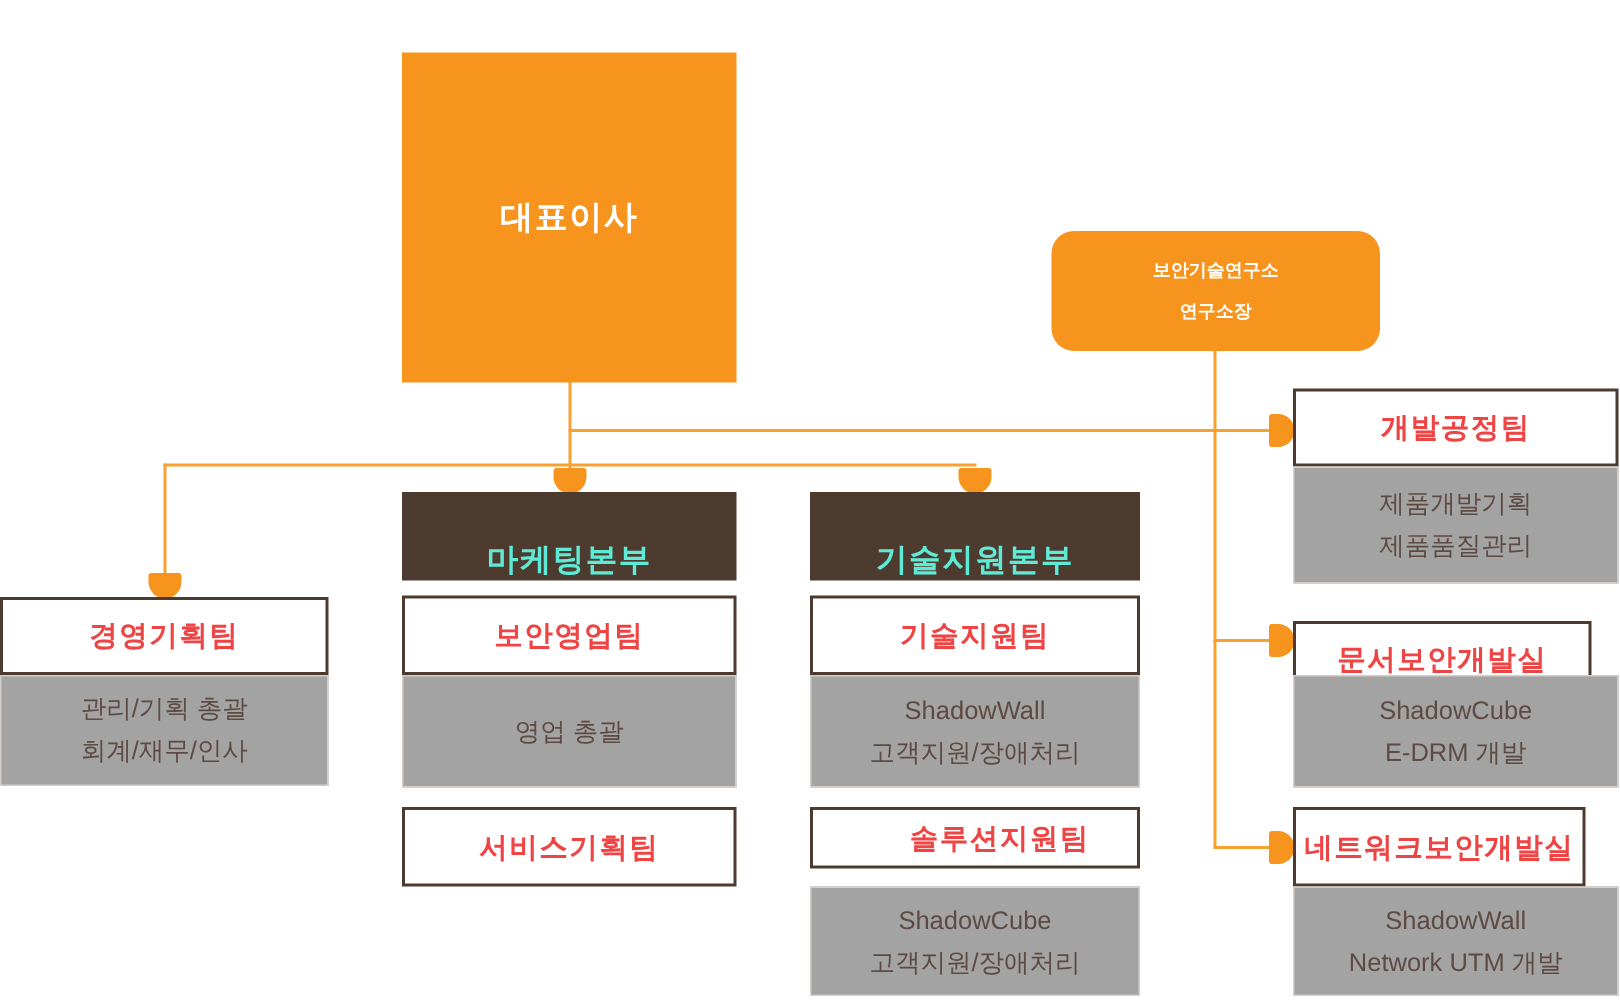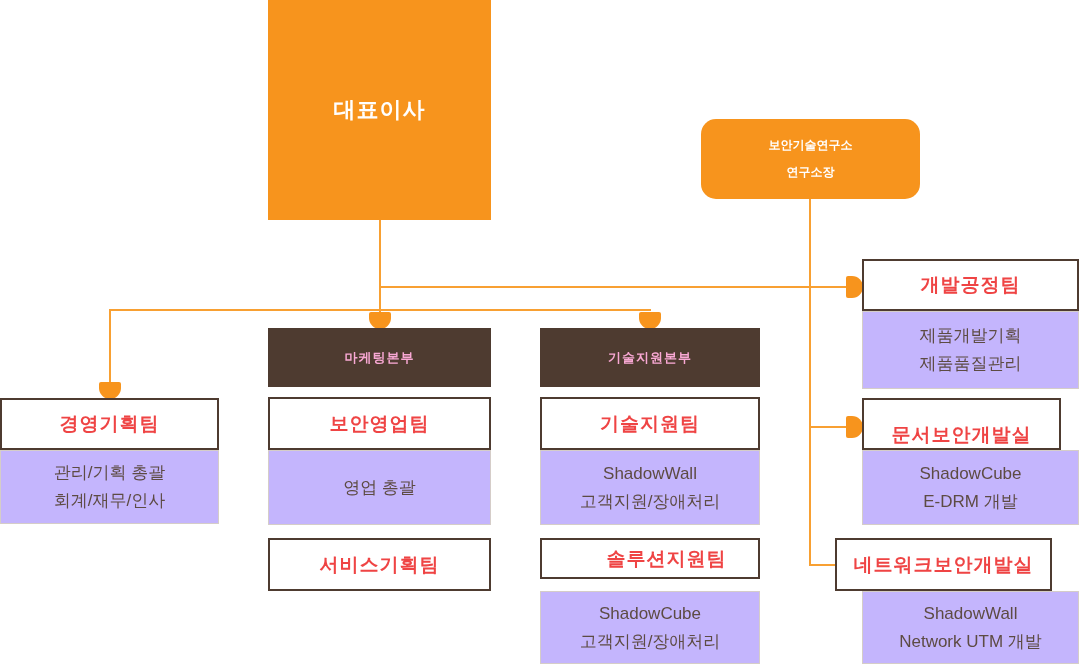--- a/index.html
+++ b/index.html
@@ -4,61 +4,62 @@
 <style>
   * { margin:0; padding:0; box-sizing:border-box; }
   html,body { background:#ffffff; }
   body { font-family:"Liberation Sans","DejaVu Sans",sans-serif; }
   .canvas { position:relative; width:1080px; height:667px; background:#ffffff; overflow:hidden; }
 
   .exec-box {
     position:absolute; background:#F7941D; color:#ffffff; font-weight:bold;
     display:flex; flex-direction:column; align-items:center; justify-content:center;
     text-align:center;
+    margin-top:35px;
   }
   .ceo { left:268px; top:0; width:223px; height:220px; font-size:22px; letter-spacing:1px; }
   .research { left:701px; top:119px; width:219px; height:80px; font-size:12px; line-height:27px;border-radius:15px; }
 
   .dept-header {
-    position:absolute; background:#4E3B30; color:#f9a8d4; font-weight:bold; font-size:13px;
-    display:flex; align-items:center; justify-content:center; letter-spacing:1px;
+    position:absolute; background:#4E3B30; color:#5eead4; font-weight:bold; font-size:21px;
+    display:flex; align-items:flex-end; justify-content:center; letter-spacing:1px;
   }
   .hdr-marketing { left:268px; top:328px; width:223px; height:59px; }
   .hdr-techsupport { left:540px; top:328px; width:220px; height:59px; }
 
   .team-title {
     position:absolute; background:#ffffff; border:2px solid #4E3B30; color:#ef4444;
     font-weight:bold; font-size:19px; display:flex; align-items:center; justify-content:center;
     letter-spacing:1px;
   }
   .team-desc {
-    position:absolute; background:#c4b5fd; border:1px solid #D5CDC8; color:#5D4B43;
+    position:absolute; background:#a3a3a3; border:1px solid #D5CDC8; color:#5D4B43;
     font-size:17px; line-height:28px; display:flex; flex-direction:column;
     align-items:center; justify-content:center; text-align:center;
   }
 
   
   .t-mgmt   { left:0; top:398px; width:219px; height:52px; }
   .d-mgmt   { left:0; top:450px; width:219px; height:74px; }
   
   .t-sales  { left:268px; top:397px; width:223px; height:53px; }
   .d-sales  { left:268px; top:450px; width:223px; height:75px; }
   .t-service{ left:268px; top:538px; width:223px; height:53px; }
   .d-service{ left:268px; top:591px; width:223px; height:73px; }
   
   .t-techteam { left:540px; top:397px; width:220px; height:53px; }
   .d-techteam { left:540px; top:450px; width:220px; height:75px; }
   .t-solution { left:540px; top:538px; width:220px; height:41px;padding-left:33px; }
   .d-solution { left:540px; top:591px; width:220px; height:73px; }
   
   .t-devproc { left:862px; top:259px; width:217px; height:52px; }
   .d-devproc { left:862px; top:311px; width:217px; height:78px; }
-  .t-docsec  { left:862px; top:398px; width:199px; height:52px;align-items:flex-end; }
+  .t-docsec  { left:862px; top:414px; width:199px; height:52px; }
   .d-docsec  { left:862px; top:450px; width:217px; height:75px; }
-  .t-netsec  { left:835px; top:538px; width:217px; height:53px; }
+  .t-netsec  { left:862px; top:538px; width:195px; height:53px; }
   .d-netsec  { left:862px; top:591px; width:217px; height:73px; }
 
   
   .line { position:absolute; background:#F8A032; }
   .l-ceo-v      { left:379px; top:220px; width:2px; height:96px; }
   .l-devproc-h  { left:379px; top:286px; width:469px; height:2px; }
   .l-main-h     { left:109px; top:309px; width:542px; height:2px; }
   .l-drop-left  { left:109px; top:309px; width:2px; height:75px; }
   .l-research-v { left:809px; top:199px; width:2px; height:366px; }
   .l-doc-h      { left:809px; top:426px; width:39px; height:2px; }

